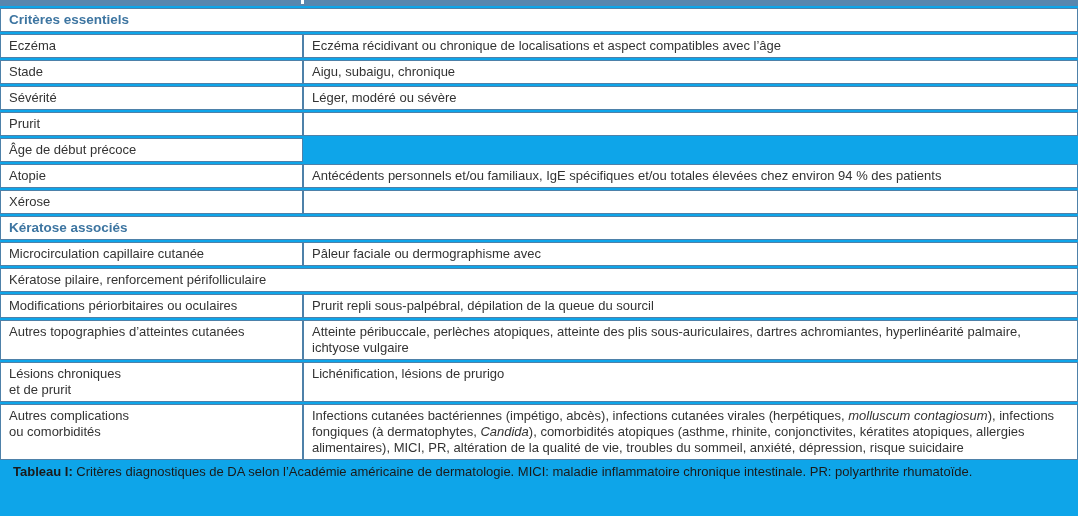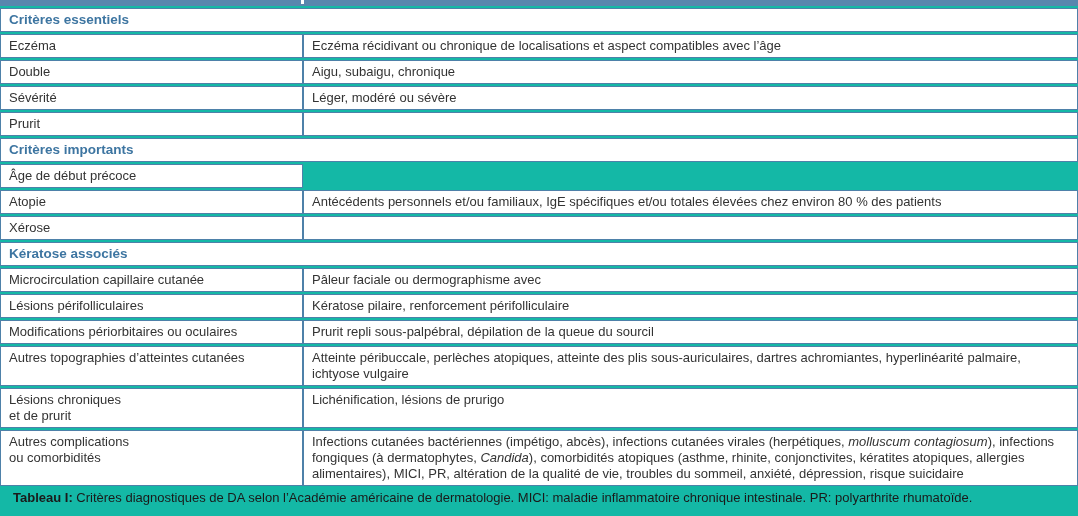--- a/index.html
+++ b/index.html
@@ -1,21 +1,21 @@
 <!DOCTYPE html>
 <html><head>
 <meta charset="utf-8">
 <style>
   * { margin: 0; padding: 0; box-sizing: border-box; }
   html, body { background: #ffffff; }
   .page {
     position: relative;
     width: 1078px;
     height: 516px;
-    background: #14b8a6;
+    background: #0ea5e9;
     overflow: hidden;
     font-family: "Liberation Sans", sans-serif;
     color: #333333;
   }
   .top-bar {
     position: relative;
     height: 6px;
     background: var(--topbar-blue, #5886ae);
   }
   .top-bar .notch {
@@ -70,54 +70,50 @@
 
   <div class="rows">
       <div class="row header-row">
         <div class="cell header-cell">Critères essentiels</div>
       </div>
       <div class="row data-row">
         <div class="cell label-cell">Eczéma</div>
         <div class="cell value-cell"><span>Eczéma récidivant ou chronique de localisations et aspect compatibles avec l’âge</span></div>
       </div>
       <div class="row data-row">
-        <div class="cell label-cell">Double</div>
+        <div class="cell label-cell">Stade</div>
         <div class="cell value-cell"><span>Aigu, subaigu, chronique</span></div>
       </div>
       <div class="row data-row">
         <div class="cell label-cell">Sévérité</div>
         <div class="cell value-cell"><span>Léger, modéré ou sévère</span></div>
       </div>
       <div class="row data-row">
         <div class="cell label-cell">Prurit</div>
         <div class="cell value-cell"></div>
       </div>
-      <div class="row header-row">
-        <div class="cell header-cell">Critères importants</div>
-      </div>
       <div class="row data-row">
         <div class="cell label-cell">Âge de début précoce</div>
       </div>
       <div class="row data-row">
         <div class="cell label-cell">Atopie</div>
-        <div class="cell value-cell"><span>Antécédents personnels et/ou familiaux, IgE spécifiques et/ou totales élevées chez environ 80 % des patients</span></div>
+        <div class="cell value-cell"><span>Antécédents personnels et/ou familiaux, IgE spécifiques et/ou totales élevées chez environ 94 % des patients</span></div>
       </div>
       <div class="row data-row">
         <div class="cell label-cell">Xérose</div>
         <div class="cell value-cell"></div>
       </div>
       <div class="row header-row">
         <div class="cell header-cell">Kératose associés</div>
       </div>
       <div class="row data-row">
         <div class="cell label-cell">Microcirculation capillaire cutanée</div>
         <div class="cell value-cell"><span>Pâleur faciale ou dermographisme avec</span></div>
       </div>
       <div class="row data-row">
-        <div class="cell label-cell">Lésions périfolliculaires</div>
         <div class="cell value-cell"><span>Kératose pilaire, renforcement périfolliculaire</span></div>
       </div>
       <div class="row data-row">
         <div class="cell label-cell">Modifications périorbitaires ou oculaires</div>
         <div class="cell value-cell"><span>Prurit repli sous-palpébral, dépilation de la queue du sourcil</span></div>
       </div>
       <div class="row data-row">
         <div class="cell label-cell">Autres topographies d’atteintes cutanées</div>
         <div class="cell value-cell"><span>Atteinte péribuccale, perlèches atopiques, atteinte des plis sous-auriculaires, dartres achromiantes, hyperlinéarité palmaire, ichtyose vulgaire</span></div>
       </div>

